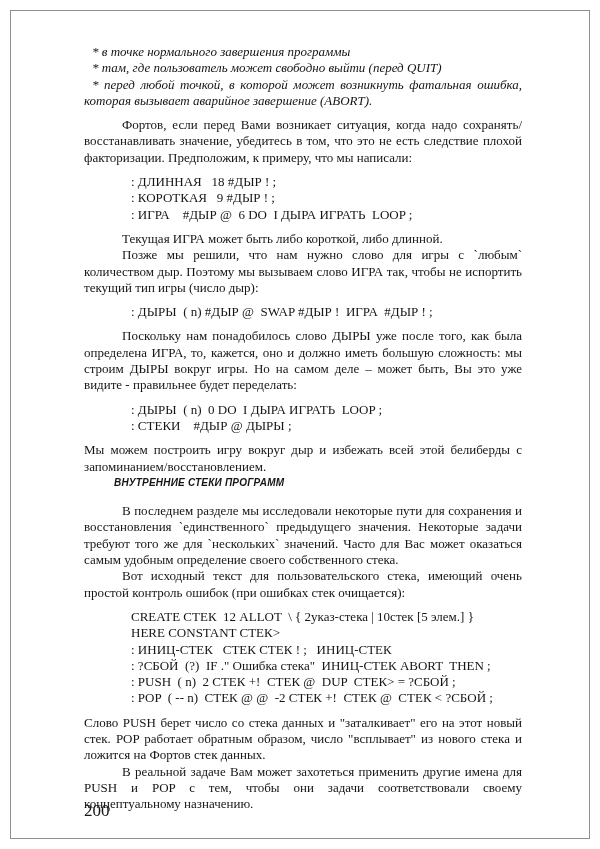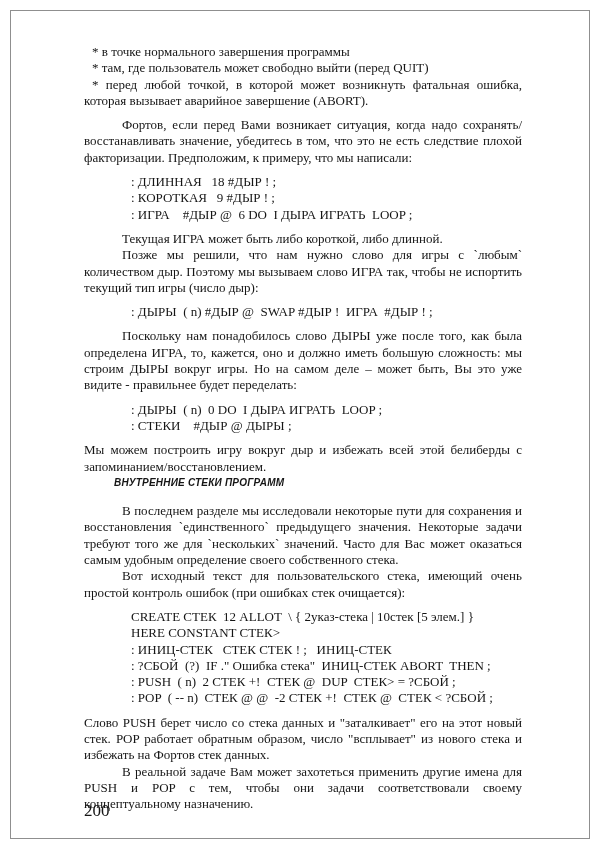--- a/index.html
+++ b/index.html
@@ -20,21 +20,21 @@
     pointer-events: none;
   }
   .content {
     position: absolute;
     left: 84px;
     top: 44px;
     width: 438px;
   }
   p { text-align: justify; }
   .indent { text-indent: 38px; }
-  .bullet { text-indent: 8px; text-align: justify; }
+  .bullet { text-indent: 8px; text-align: justify; font-style: italic; }
   .code .code-line {
     white-space: pre-wrap;
     margin-left: 47px;
   }
   .mb    { margin-bottom: 8px; }
   .mb-md { margin-bottom: 12px; }
   .mb-lg { }
   .heading {
     font-family: "Liberation Sans", sans-serif;
     font-weight: bold;
@@ -95,19 +95,19 @@
 
     <div class="code mb">
         <div class="code-line">CREATE СТЕК  12 ALLOT  \ { 2указ-стека | 10стек [5 элем.] }</div>
         <div class="code-line">HERE CONSTANT СТЕК&gt;</div>
         <div class="code-line">: ИНИЦ-СТЕК   СТЕК СТЕК ! ;   ИНИЦ-СТЕК</div>
         <div class="code-line">: ?СБОЙ  (?)  IF ." Ошибка стека"  ИНИЦ-СТЕК ABORT  THEN ;</div>
         <div class="code-line">: PUSH  ( n)  2 СТЕК +!  СТЕК @  DUP  СТЕК&gt; = ?СБОЙ ;</div>
         <div class="code-line">: POP  ( -- n)  СТЕК @ @  -2 СТЕК +!  СТЕК @  СТЕК &lt; ?СБОЙ ;</div>
       </div>
 
-    <p>Слово PUSH берет число со стека данных и "заталкивает" его на этот новый стек. POP работает обратным образом, число "всплывает" из нового стека и избежать на Фортов стек данных.</p>
+    <p>Слово PUSH берет число со стека данных и "заталкивает" его на этот новый стек. POP работает обратным образом, число "всплывает" из нового стека и ложится на Фортов стек данных.</p>
     <p class="indent">В реальной задаче Вам может захотеться применить другие имена для PUSH и POP с тем, чтобы они задачи соответствовали своему концептуальному назначению.</p>
 
   </div>
 
   <div class="page-number">200</div>
 </div>
 
 </body></html>

